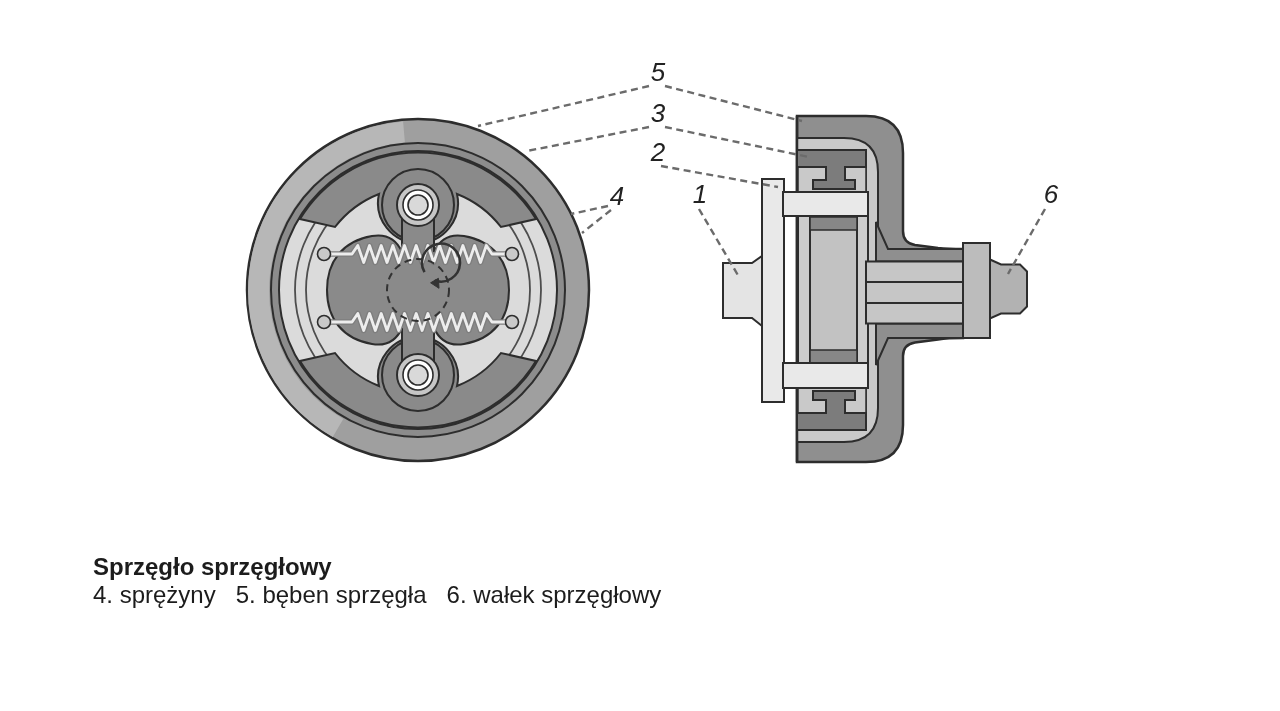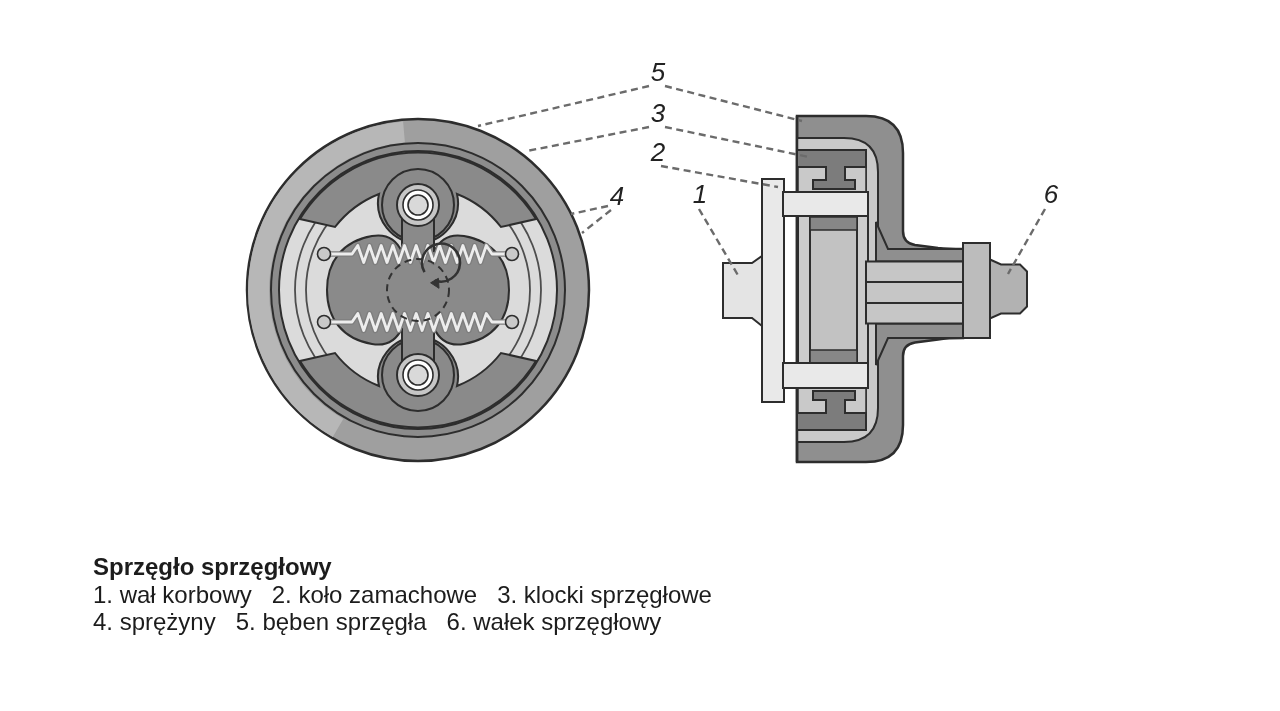--- a/index.html
+++ b/index.html
@@ -133,17 +133,16 @@
     <text class="callout-num" x="658" y="122" text-anchor="middle">3</text>
     <text class="callout-num" x="658" y="161" text-anchor="middle">2</text>
     <text class="callout-num" x="617" y="205" text-anchor="middle">4</text>
     <text class="callout-num" x="700" y="203" text-anchor="middle">1</text>
     <text class="callout-num" x="1051" y="203" text-anchor="middle">6</text>
   </g>
 </svg>
 
 <div class="caption">
   <div class="cap-title">Sprzęgło sprzęgłowy</div>
-  <div class="cap-line">1. wał korbowy   2. koło zamachowe   3. klocki sprzęgłowe</div>
   <div class="cap-line">4. sprężyny   5. bęben sprzęgła   6. wałek sprzęgłowy</div>
 </div>
 
 </div>
 
 </body></html>

